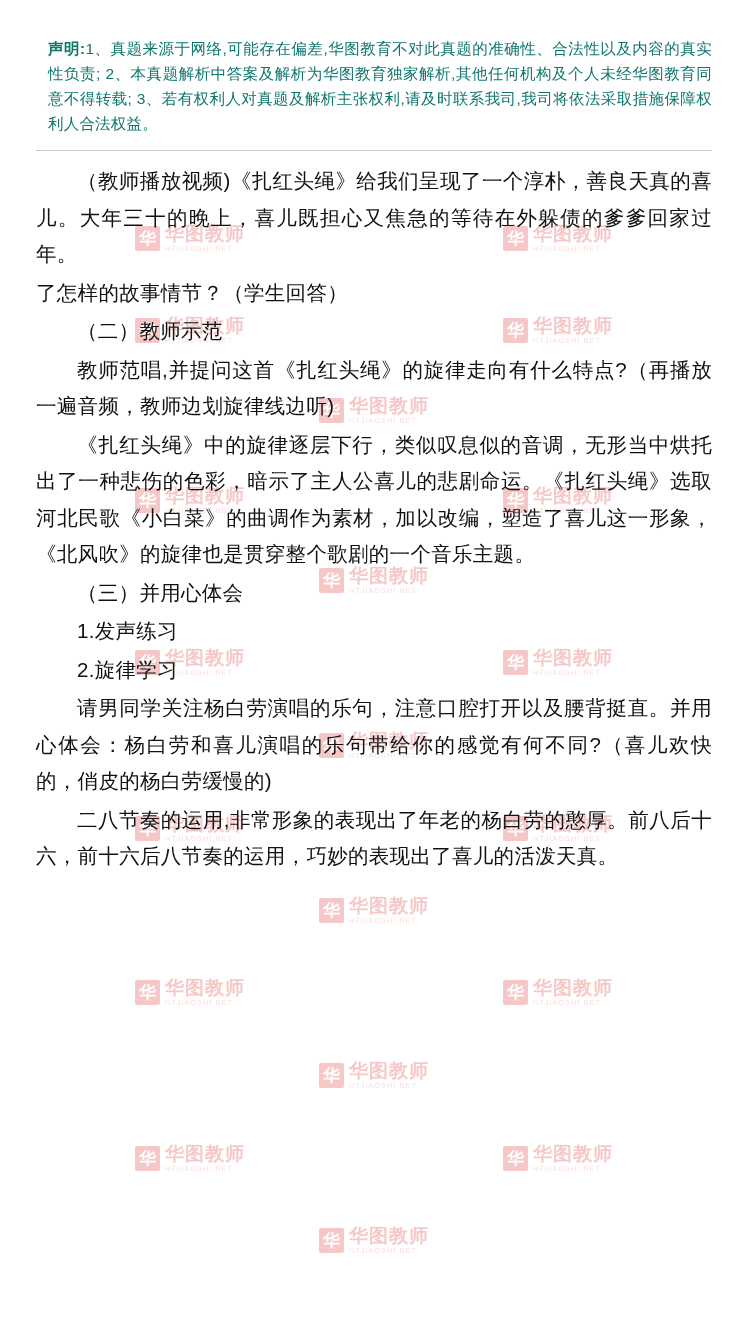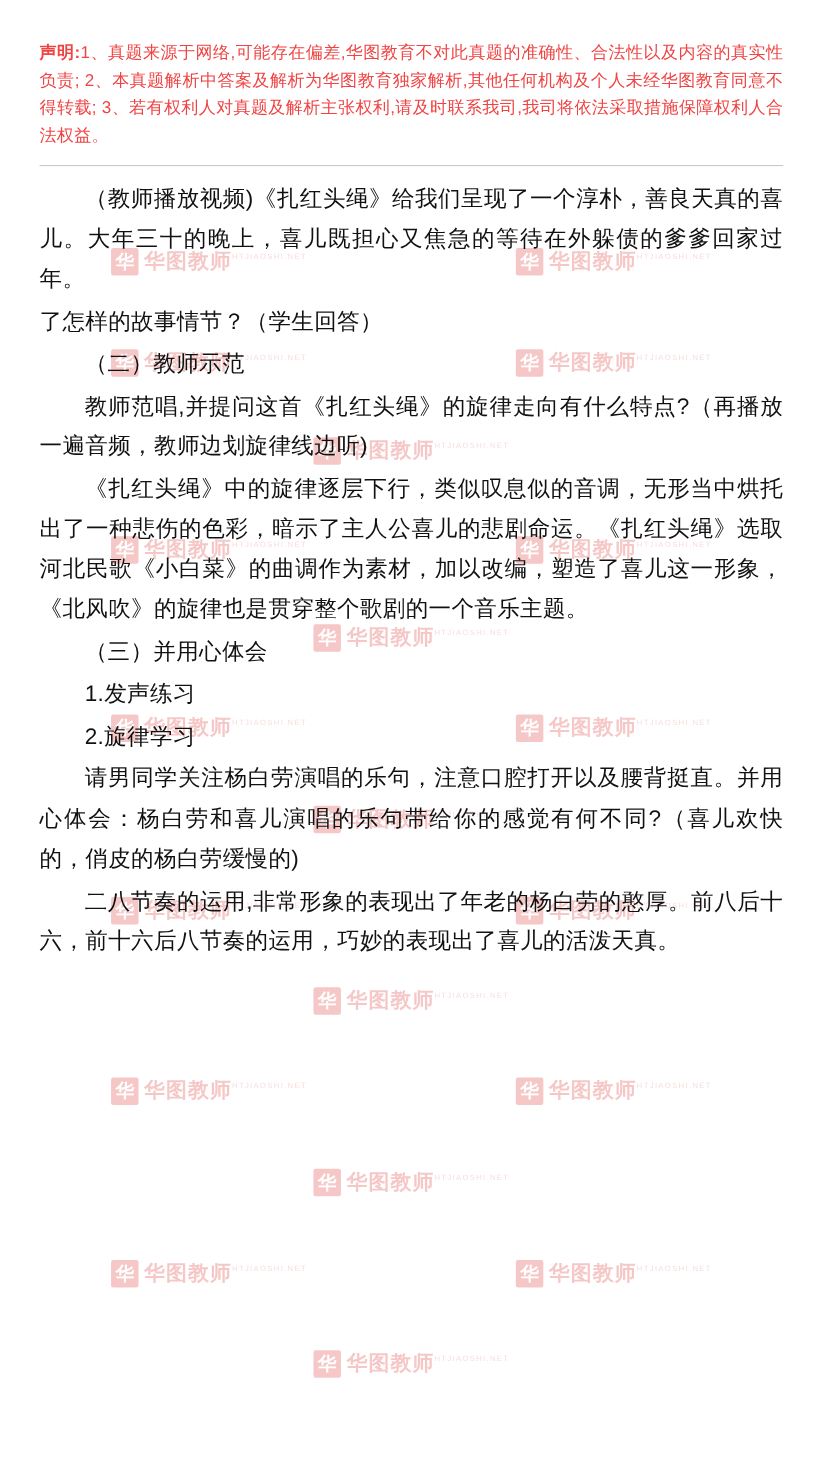--- a/index.html
+++ b/index.html
@@ -19,26 +19,26 @@
   .page {
     position: relative;
     width: 748px;
     height: 1335px;
     box-sizing: border-box;
     padding: 30px 36px 0 36px;
   }
 
   
   .disclaimer {
-    color: #ef4444;
+    color: #0f766e;
     font-size: 15.5px;
     line-height: 1.62;
     letter-spacing: 0.2px;
     text-align: justify;
-    margin: 6px 0 0 0;
+    margin: 6px 0 0 12px;
     font-family: "Liberation Sans", sans-serif;
   }
   .disclaimer .lead {
     font-weight: bold;
   }
 
   .rule {
     border: none;
     border-top: 1px solid #c9c9c9;
     margin: 14px 0 12px 0;
@@ -89,20 +89,21 @@
     color: #fff;
     font-size: 17px;
     line-height: 25px;
     text-align: center;
     font-weight: bold;
     border-radius: 2px;
     font-family: "Liberation Sans", sans-serif;
   }
   .wm .wm-text {
     display: flex;
+    flex-direction: column;
     line-height: 1;
   }
   .wm .wm-cn {
     color: #e04a4a;
     font-size: 19px;
     font-weight: bold;
     letter-spacing: 1px;
   }
   .wm .wm-en {
     color: #e88a8a;

